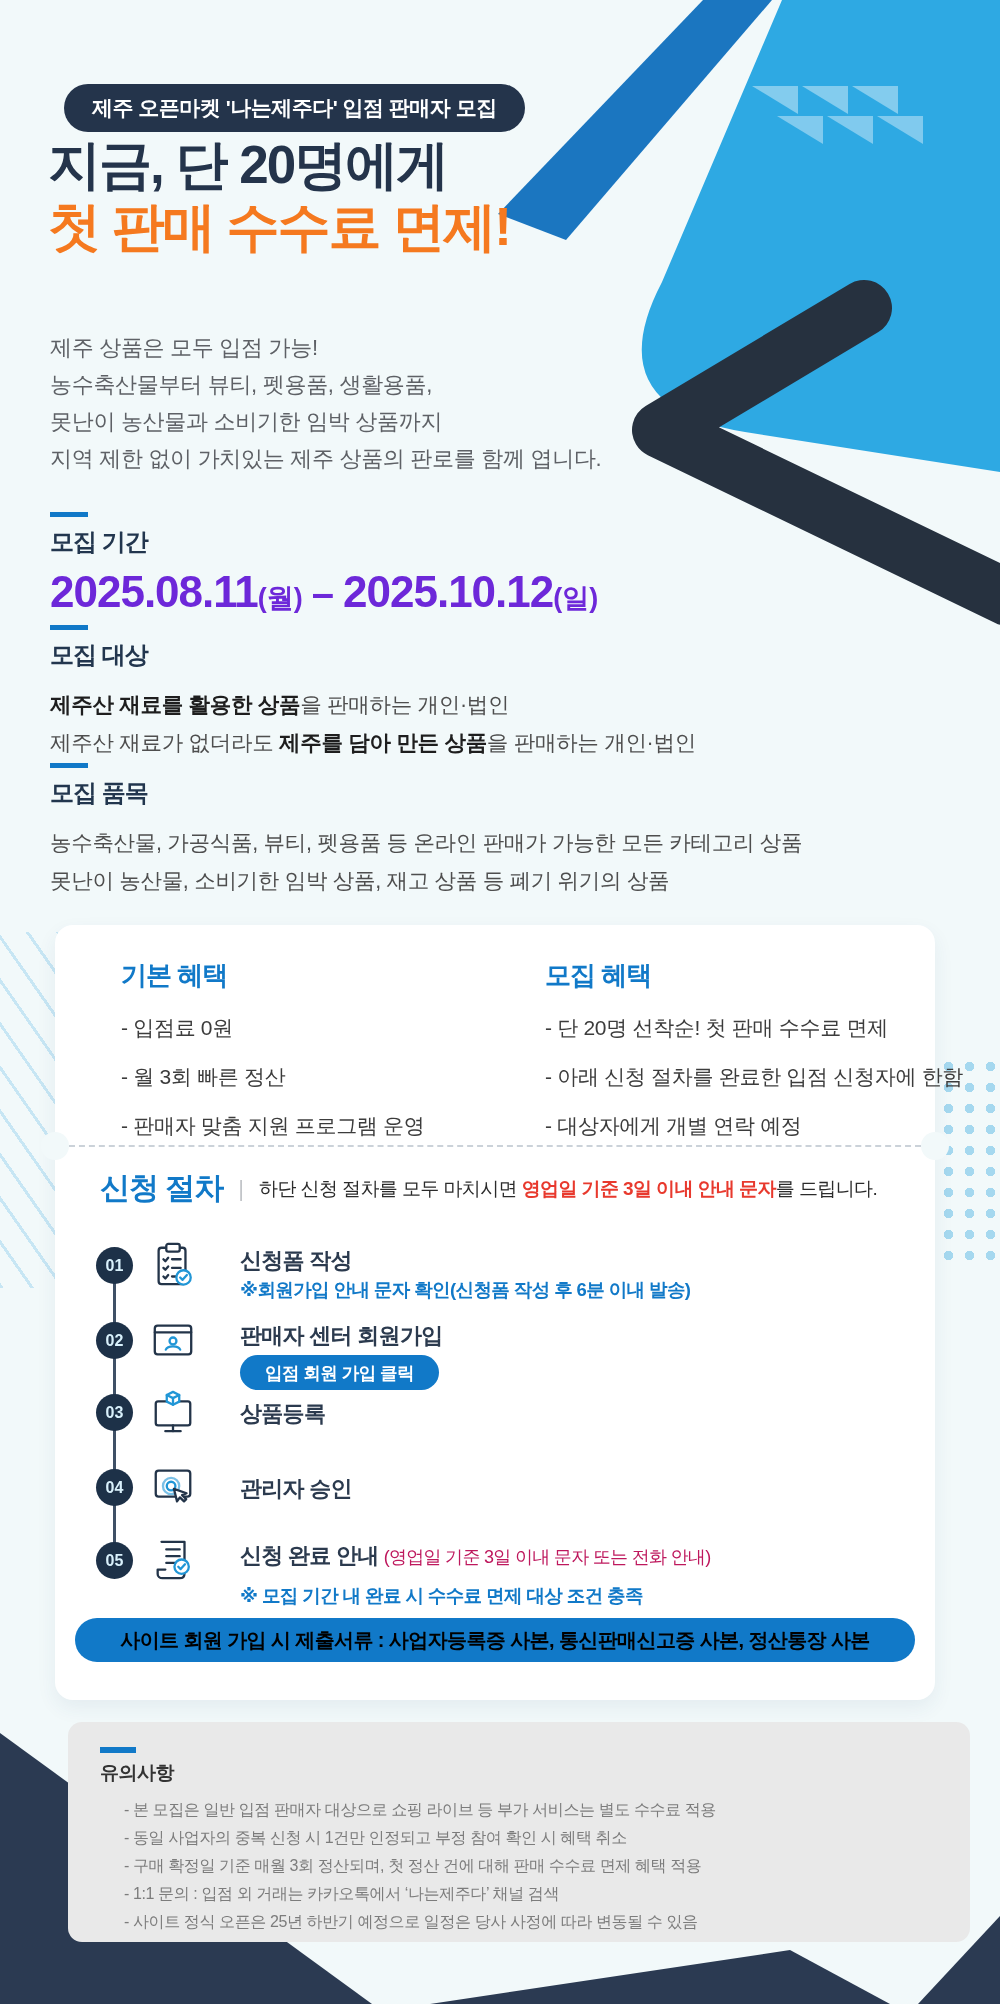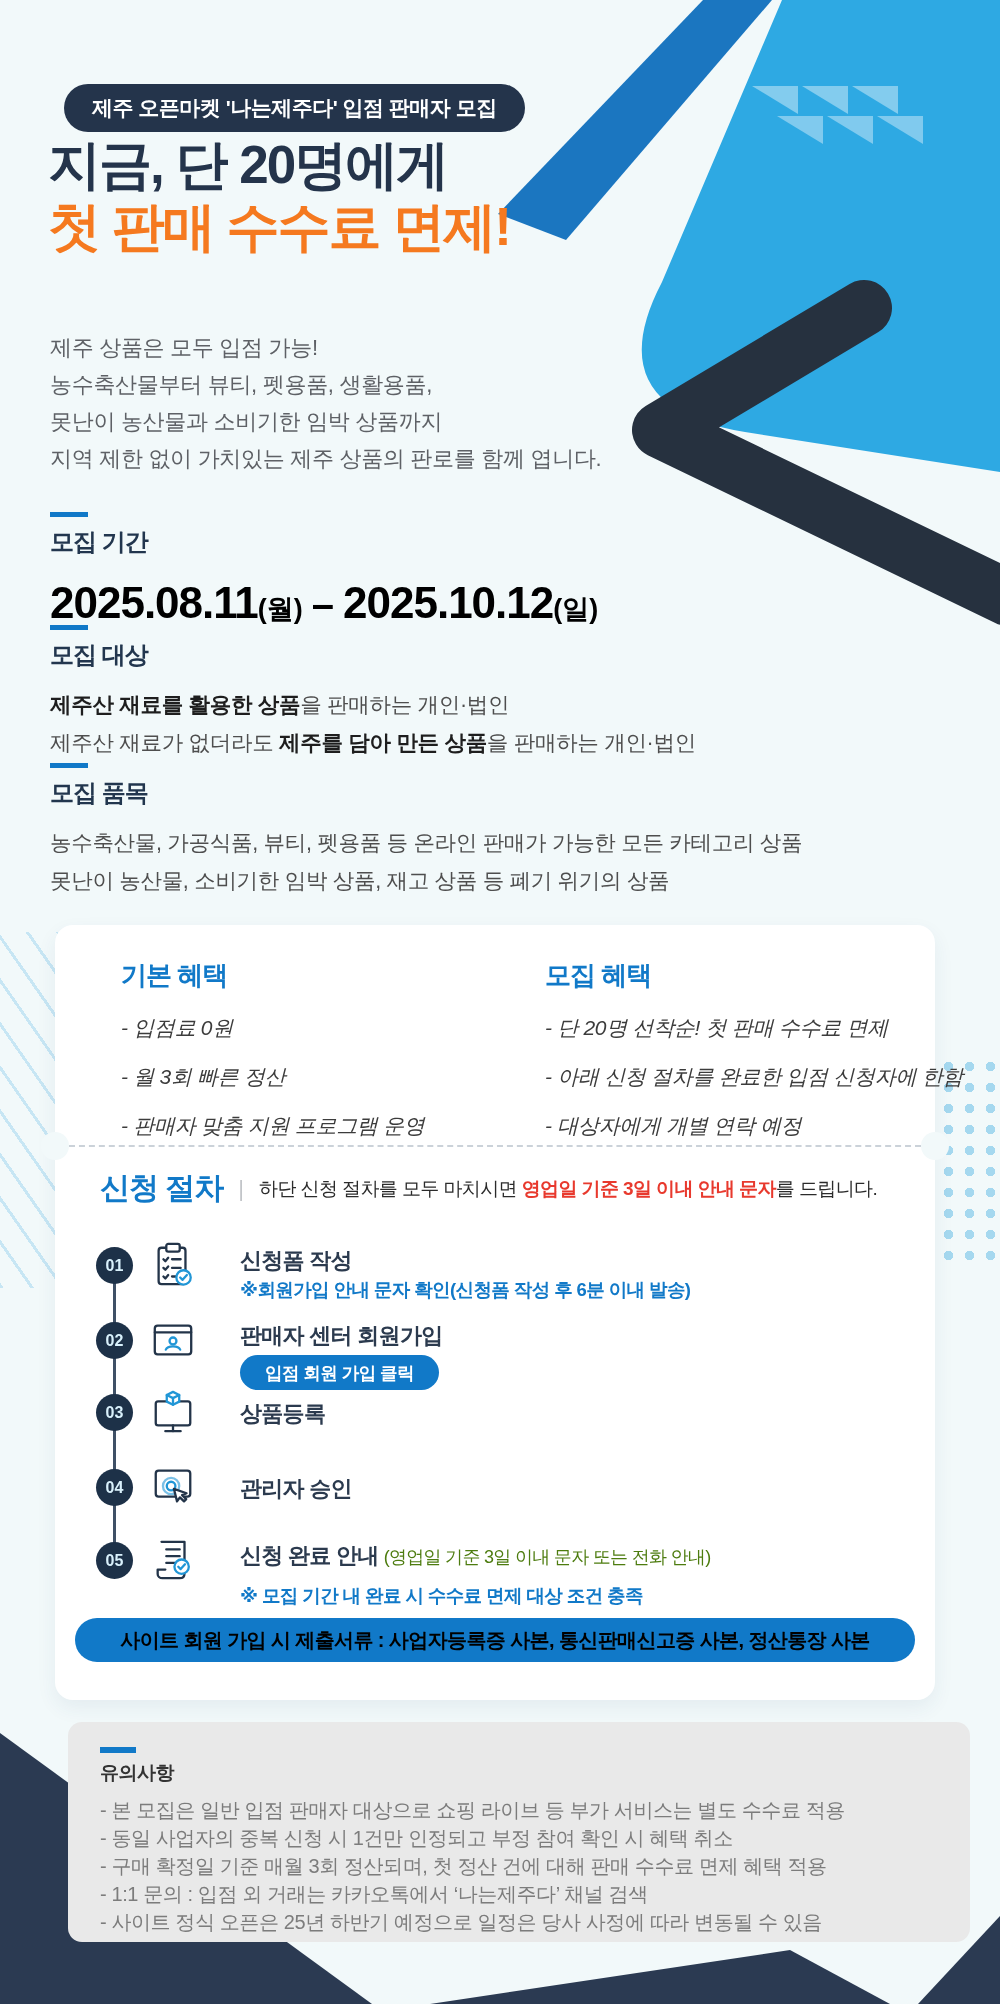--- a/index.html
+++ b/index.html
@@ -34,35 +34,35 @@
   .title2 { position:absolute; left:48px; top:192px; font-size:53px; font-weight:800;
             color:#F5791F; letter-spacing:-2px; }
   .intro { position:absolute; left:50px; top:329px; font-size:22px; line-height:37px;
            color:#5E6166; letter-spacing:-0.3px; }
 
   
   .sec { position:absolute; left:50px; }
   .sec-period { top:512px; } .sec-target { top:625px; } .sec-items { top:763px; }
   .sec-bar { width:38px; height:5px; background:#1179C8; }
   .sec-h { margin-top:9px; font-size:24px; font-weight:700; color:#22364E; letter-spacing:-1px; }
-  .date-row { margin-top:20px; color:#000000; white-space:nowrap; }
+  .date-row { margin-top:9px; color:#6d28d9; white-space:nowrap; }
   .date-big { font-size:44px; font-weight:800; letter-spacing:-1px; }
   .date-small { font-size:27px; font-weight:700; }
   .date-dash { font-size:40px; font-weight:700; margin:0 9px; }
   .sec-lines { margin-top:15px; }
   .body-line { font-size:21.5px; color:#4E4E4E; line-height:38px; letter-spacing:-0.3px; }
   .b { font-weight:700; color:#1E1E1E; }
 
   
   .card { position:absolute; left:55px; top:925px; width:880px; height:775px;
           background:#fff; border-radius:18px; box-shadow:0 8px 20px rgba(40,70,110,0.07); }
   .benefit-col { position:absolute; top:33px; }
   .benefit-basic { left:45px;margin-left:21px; } .benefit-recruit { left:490px; }
   .benefit-h { font-size:26px; font-weight:800; color:#1179C8; letter-spacing:-1px; }
-  .benefit-item { font-size:21px; color:#3C3C3C; margin-top:21px; letter-spacing:-0.3px; white-space:nowrap;font-style:italic; }
+  .benefit-item { font-size:21px; color:#3C3C3C; margin-top:21px; letter-spacing:-0.3px; white-space:nowrap; }
   .benefit-item:first-of-type { margin-top:20px; }
   .coupon-divider { position:absolute; left:14px; right:14px; top:220px; border-top:2px dashed #CBD2D9; }
   .notch { position:absolute; width:28px; height:28px; border-radius:50%; background:#F2F9FA; top:207px; }
   .notch-l { left:-14px; } .notch-r { right:-14px; }
 
   .process-head { position:absolute; left:45px; top:243px; display:flex; align-items:center; gap:15px; white-space:nowrap; }
   .process-h { font-size:30px; font-weight:800; color:#1179C8; letter-spacing:-1px; }
   .process-sep { color:#C2C5C9; font-size:22px; font-weight:400; }
   .process-desc { font-size:19px; color:#2B2B2B; letter-spacing:-0.6px; }
   .red { color:#E8392D; font-weight:700; }
@@ -70,40 +70,40 @@
   .step-line { position:absolute; left:58px; top:340px; width:3px; height:296px; background:#3F5066; }
   .step { position:absolute; left:0; width:100%; height:40px; }
   .s1{top:322px} .s2{top:397px} .s3{top:469px} .s4{top:544px} .s5{top:617px}
   .step-num { position:absolute; left:41px; top:0; width:37px; height:37px; border-radius:50%;
               background:#1D3148; color:#D9F1FC; font-size:16px; font-weight:700;
               display:flex; align-items:center; justify-content:center; }
   .step-icon { position:absolute; left:95px; top:-5px; width:46px; height:46px; }
   .step-label { position:absolute; left:185px; top:-1px; font-size:22px; font-weight:700;
                 color:#2B3A4E; letter-spacing:-0.7px; white-space:nowrap; }
   .s3 .step-label, .s4 .step-label { top:5px; }
-  .step-sub { font-size:18px; font-weight:400; color:#4d7c0f; margin-left:5px; letter-spacing:-0.7px;text-align:right; }
+  .step-sub { font-size:18px; font-weight:400; color:#be185d; margin-left:5px; letter-spacing:-0.7px;text-align:right; }
   .step-note { position:absolute; left:185px; top:30px; font-size:18.5px; font-weight:700;
                color:#1179C8; letter-spacing:-0.6px; white-space:nowrap; }
   .s5 .step-note { top:20px;margin-top:21px; }
   .join-btn { position:absolute; left:185px; top:33px; height:35px; padding:0 25px;
               background:#1179C8; color:#fff; border:none; border-radius:18px;
               font-size:17.5px; font-weight:700; display:flex; align-items:center;
               font-family:inherit; letter-spacing:-0.5px; cursor:pointer; }
   .submit-pill { position:absolute; left:20px; right:20px; top:693px; height:44px;
                  background:#1179C8; border-radius:24px; display:flex; align-items:center;
                  justify-content:center; color:#000000; font-size:20px; font-weight:700;
                  letter-spacing:-0.6px; white-space:nowrap; }
 
   
   .notice { position:absolute; left:68px; top:1722px; width:902px; height:220px;
             background:#E9E9E9; border-radius:14px; padding:25px 32px; }
   .notice-bar { width:36px; height:6px; background:#1179C8; }
   .notice-h { margin-top:7px; font-size:19px; font-weight:700; color:#333; letter-spacing:-0.5px; }
   .notice-list { margin-top:10px; }
-  .notice-item { font-size:20px; color:#7C7C7C; line-height:28px; letter-spacing:-0.4px; white-space:nowrap; }
+  .notice-item { font-size:16px; color:#7C7C7C; line-height:28px; letter-spacing:-0.4px; white-space:nowrap;margin-left:24px; }
 </style>
 </head>
 <body>
 
 <div class="poster">
 
   <svg class="deco-top" viewBox="0 0 1000 640" aria-hidden="true">
     <path d="M 782 0 L 1000 0 L 1000 472 L 745 432 Q 596 408 662 282 Z" fill="#2EA9E3"></path>
     <polygon points="703,0 772,0 566,240 498,214" fill="#1B76C0"></polygon>
     <g opacity="0.9">

